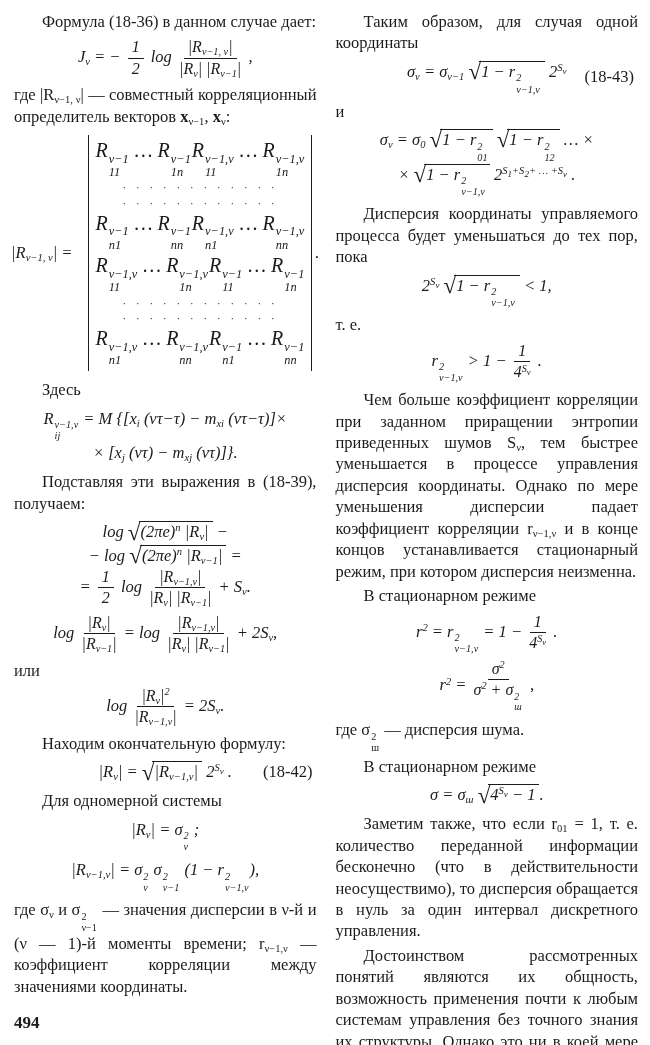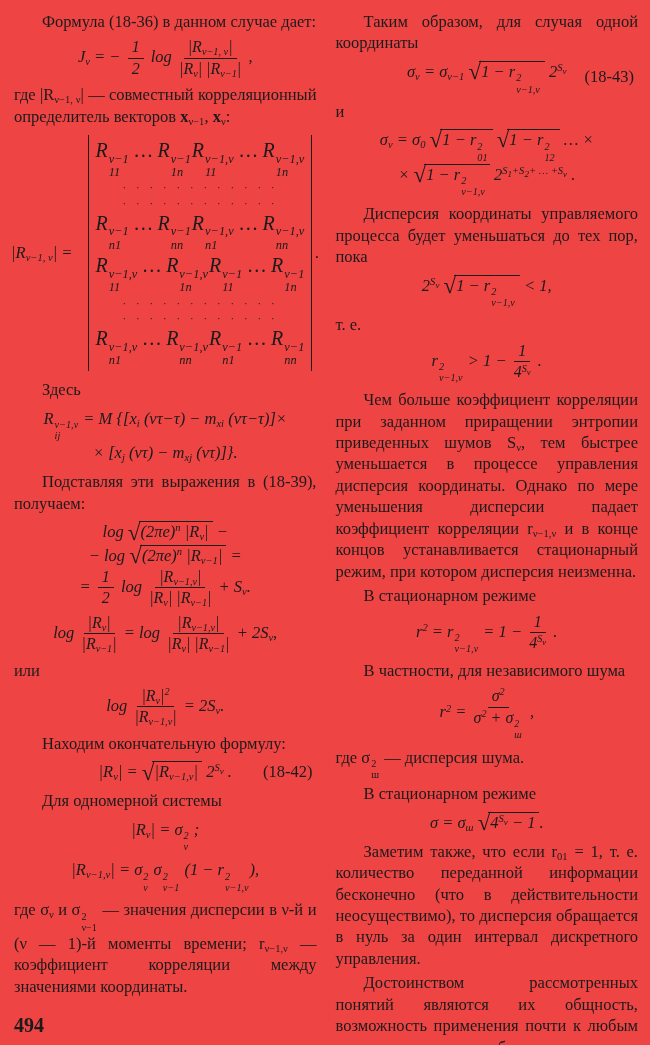--- a/index.html
+++ b/index.html
@@ -1,19 +1,19 @@
 <!DOCTYPE html>
 <html><head>
 <meta charset="utf-8">
 <style>
   html,body{margin:0;padding:0;}
   body{background:#e8e8e4;}
   .page{
     width:650px;height:1045px;position:relative;overflow:hidden;
-    background:#ef4444;color:#1b1b1b;box-sizing:border-box;
+    background:#ffffff;color:#1b1b1b;box-sizing:border-box;
     padding:11px 12px 0 14px;
     font-family:"Liberation Serif","DejaVu Serif",serif;
     font-size:16.5px;line-height:1.3;
     display:flex;gap:19px;
   }
   .col{flex:1 1 0;min-width:0;}
   .para{margin:0 0 3px 0;text-align:justify;text-indent:1.7em;}
   .para.noind{text-indent:0;}
   .eq{margin:6px 0;text-align:center;font-style:italic;position:relative;line-height:1.45;}
   .eq-line{display:block;white-space:nowrap;}
@@ -30,21 +30,21 @@
   .ss{display:inline-flex;flex-direction:column;align-items:flex-start;font-size:.62em;
       line-height:1.08;vertical-align:-.45em;margin-left:1px;margin-right:1px;}
   .ss .st,.ss .sbm{display:block;}
   .mxwrap{display:flex;align-items:center;justify-content:center;text-align:left;margin:8px 0;}
   .mlhs{margin-right:16px;white-space:nowrap;flex:none;}
   .mbody{border-left:1.6px solid #1c1c1c;border-right:1.6px solid #1c1c1c;
          padding:3px 6px;display:inline-block;}
   .mrow{white-space:nowrap;line-height:1.15;padding:1px 0;font-size:20px;}
   .mrow.dots{font-size:11px;letter-spacing:4px;line-height:1.2;text-align:center;}
   .mend{margin-left:3px;}
-  .pageno{position:absolute;left:14px;top:1012px;font-weight:bold;font-size:20px;}
+  .pageno{position:absolute;left:14px;top:1012px;font-weight:bold;font-size:17px;}
 </style>
 </head>
 <body>
 
 <div class="page">
   <div class="col" id="col-left">
       <p class="para">Формула (18-36) в данном случае дает:</p>
       <div class="eq">
         <div class="eq-line">J<span class="sb">ν</span> = − <span class="fr">
             <span class="nu">1</span>
@@ -226,21 +226,20 @@
       <p class="para">В стационарном режиме</p>
       <div class="eq">
         <div class="eq-line">r<span class="sp">2</span> = r<span class="ss">
             <span class="st">2</span>
             <span class="sbm">ν−1,ν</span>
           </span> = 1 − <span class="fr">
             <span class="nu">1</span>
             <span class="de">4<span class="sp">S<span class="sb">ν</span></span></span>
           </span>  .</div>
       </div>
-      <p class="para">В частности, для независимого шума</p>
       <div class="eq">
         <div class="eq-line">r<span class="sp">2</span> = <span class="fr">
             <span class="nu">σ<span class="sp">2</span></span>
             <span class="de">σ<span class="sp">2</span> + σ<span class="ss">
                 <span class="st">2</span>
                 <span class="sbm">ш</span>
               </span></span>
           </span> ,</div>
       </div>
       <p class="para noind">где σ<span class="ss">

